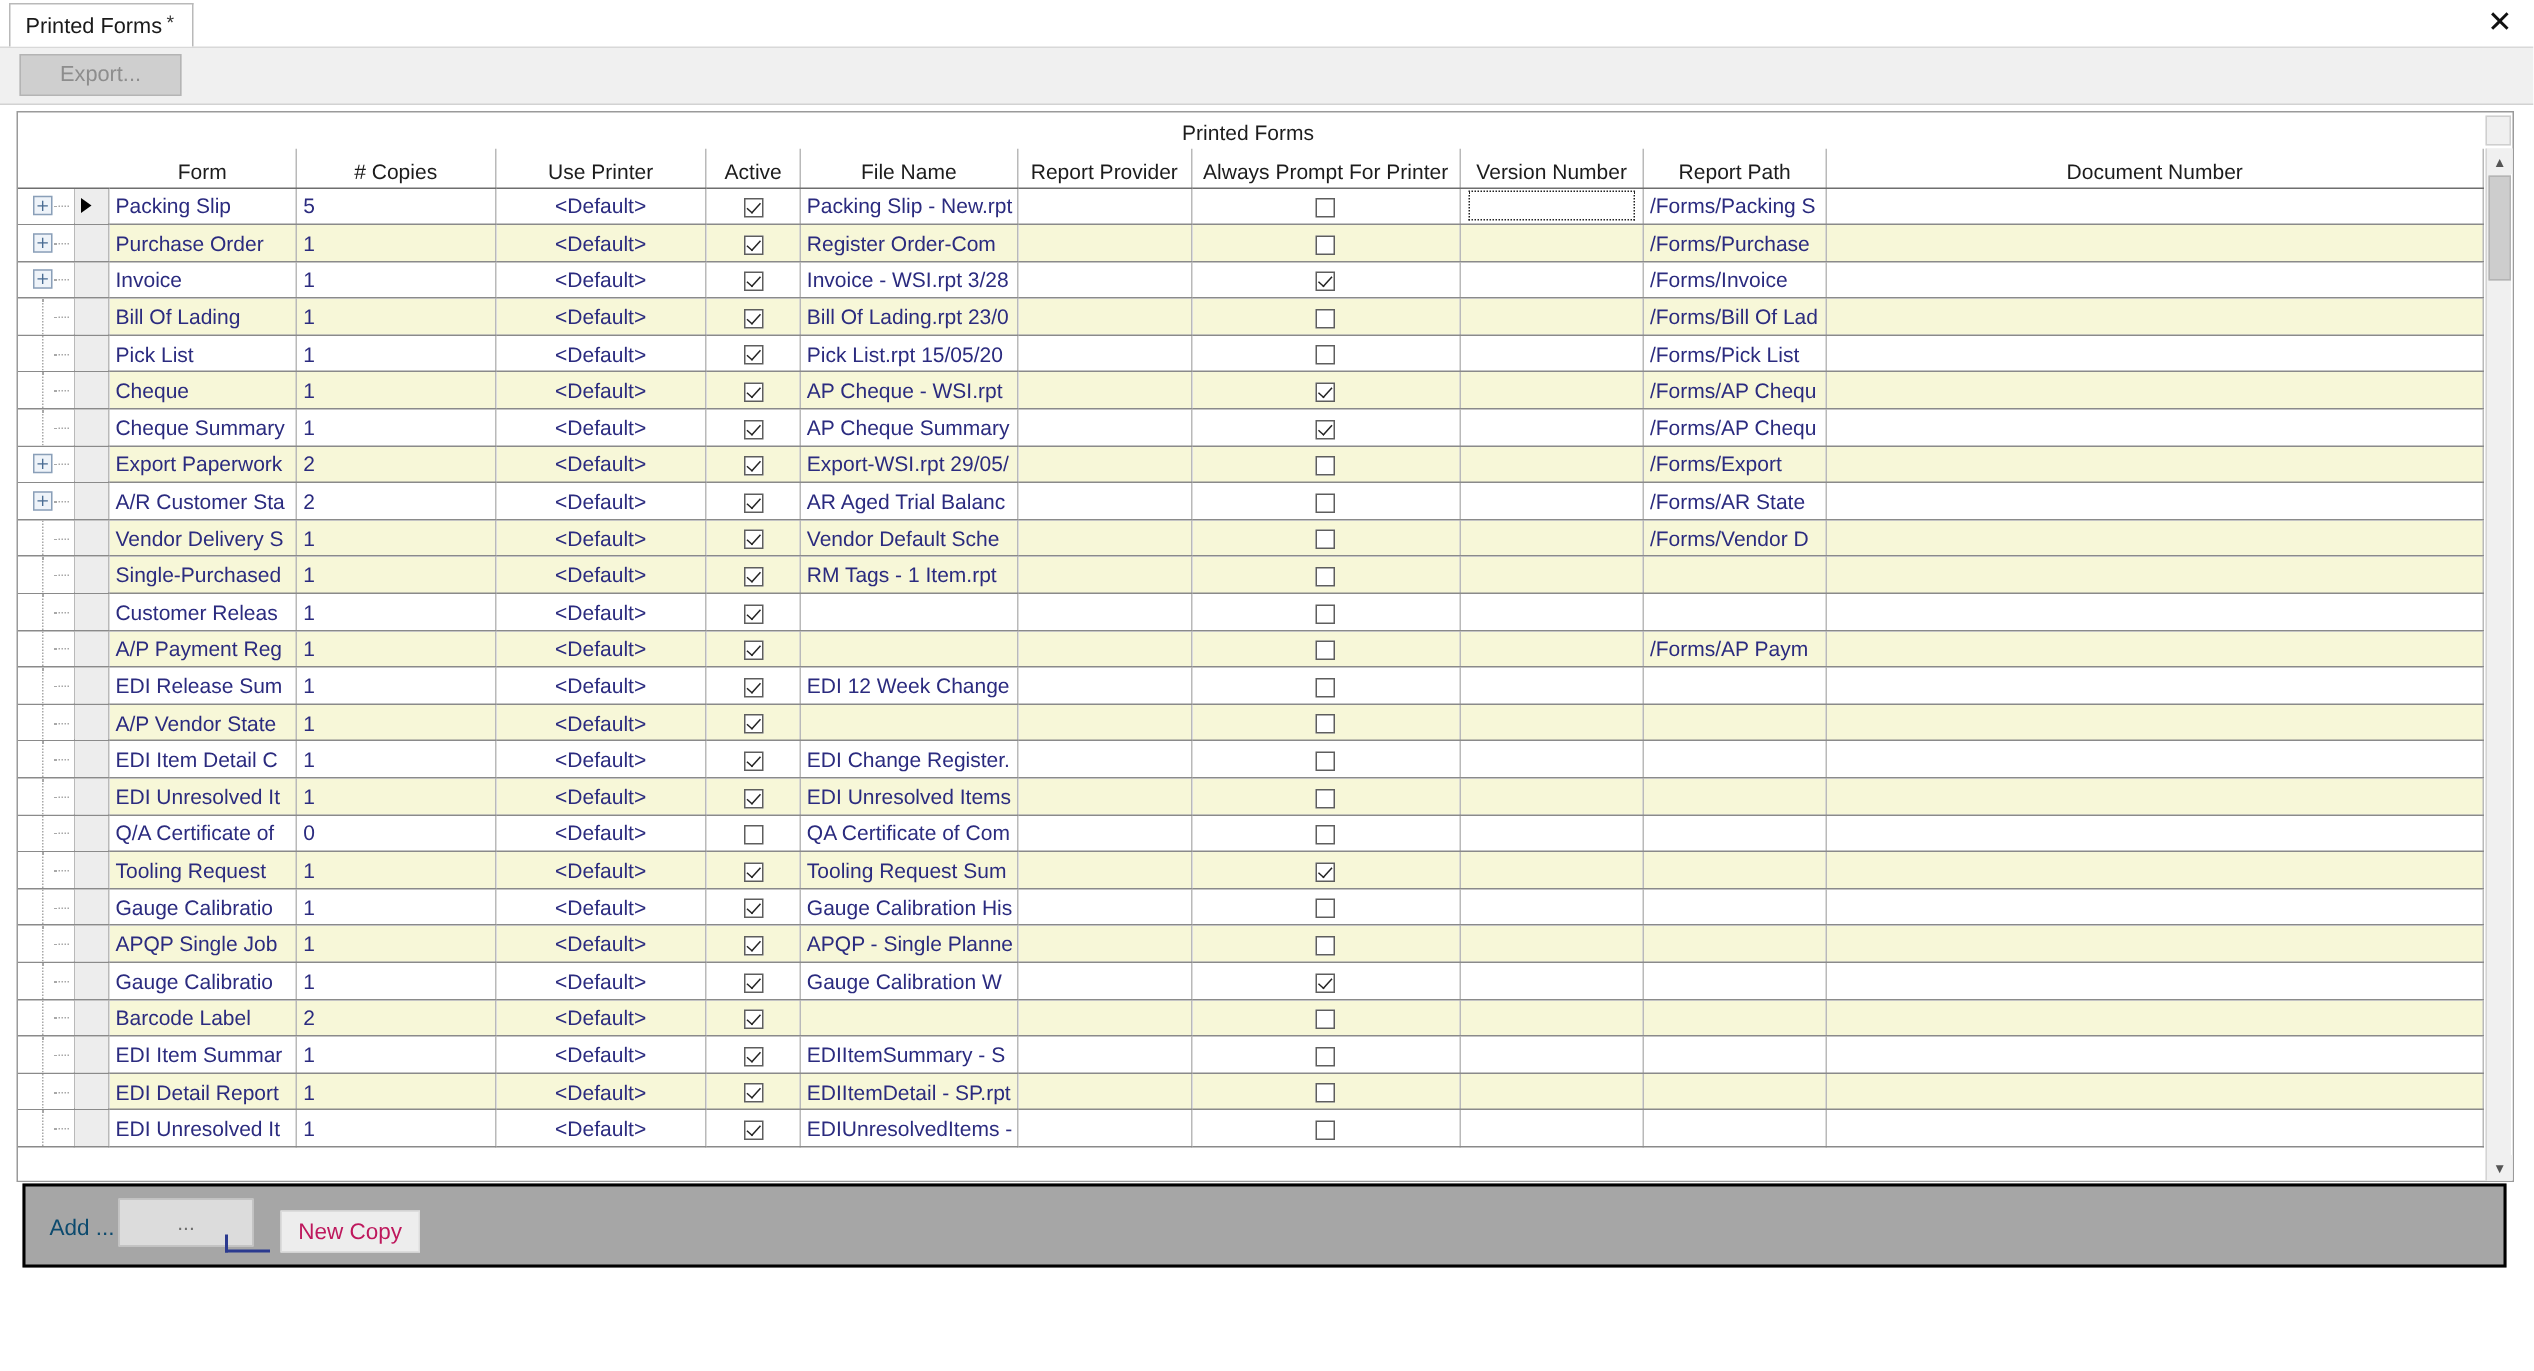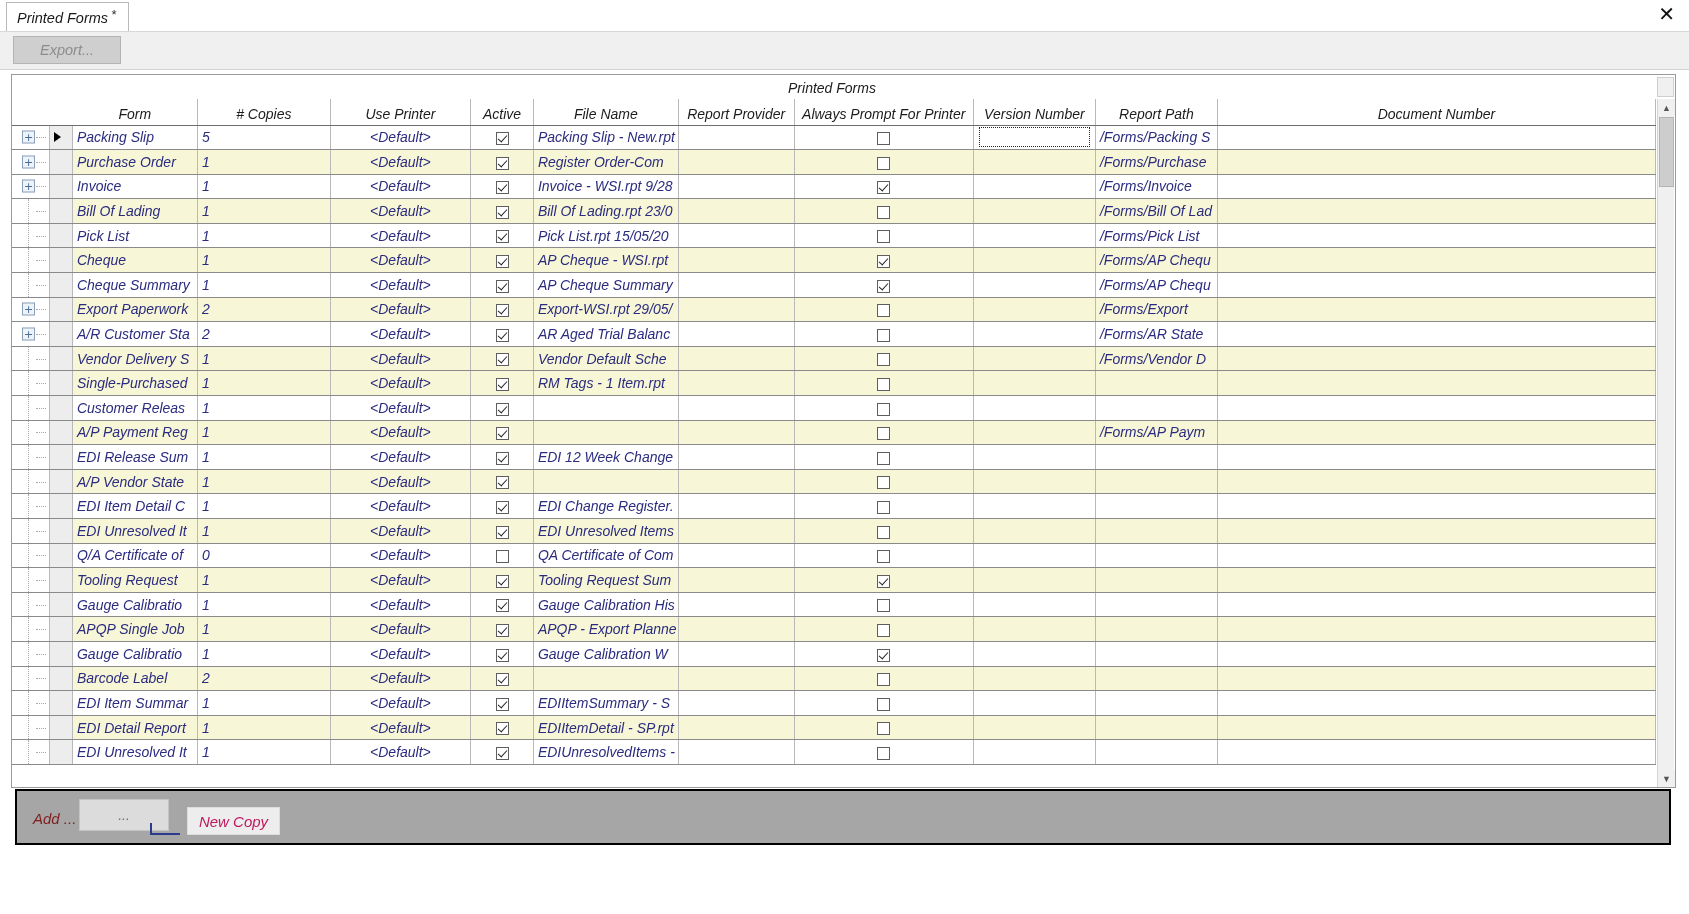--- a/index.html
+++ b/index.html
@@ -7,21 +7,20 @@
     margin: 0; padding: 0;
     width: 1689px; height: 914px;
     background: #ffffff;
     font-family: "Liberation Sans", sans-serif;
     overflow: hidden;
   }
   #app {
     position: relative;
     width: 1689px; height: 906px;
     background: #ffffff;
-    font-style: italic;
   }
 
   
   .tabstrip {
     position: absolute; left: 0; top: 0;
     width: 1689px; height: 32px;
     background: #ffffff;
     border-bottom: 1px solid #d8d8d8;
   }
   .tab {
@@ -229,21 +228,21 @@
 
   
   .bottombar {
     position: absolute; left: 15px; top: 789px;
     width: 1656px; height: 56px;
     background: #a6a6a6;
     border: 2px solid #000000;
   }
   .lnk-add {
     position: absolute; left: 16px; top: 19px;
-    color: #7f1d1d; font-size: 15px;
+    color: #0c4a6e; font-size: 15px;
     cursor: pointer;
   }
   .btn-ellipsis {
     position: absolute; left: 62px; top: 8px;
     width: 90px; height: 32px;
     background: #dcdcdc;
     border: 1px solid #c4c4c4;
     color: #6e6e6e; font-size: 14px;
     display: flex; align-items: center; justify-content: center;
     cursor: pointer;
@@ -359,21 +358,21 @@
             <tr class="norm">
               <td class="ind">
                 <span class="expander">+</span>
                 <span class="dashline"></span>
               </td>
               <td class="sel"></td>
               <td>Invoice</td>
               <td>1</td>
               <td class="c">&lt;Default&gt;</td>
               <td class="c"><span class="cb on"></span></td>
-              <td>Invoice - WSI.rpt 9/28</td>
+              <td>Invoice - WSI.rpt 3/28</td>
               <td></td>
               <td class="c"><span class="cb on"></span></td>
               <td></td>
               <td>/Forms/Invoice</td>
               <td></td>
             </tr>
             <tr class="alt">
               <td class="ind">
                 <span class="vdots"></span>
                 <span class="dashline"></span>
@@ -665,21 +664,21 @@
             <tr class="alt">
               <td class="ind">
                 <span class="vdots"></span>
                 <span class="dashline"></span>
               </td>
               <td class="sel"></td>
               <td>APQP Single Job</td>
               <td>1</td>
               <td class="c">&lt;Default&gt;</td>
               <td class="c"><span class="cb on"></span></td>
-              <td>APQP - Export Planne</td>
+              <td>APQP - Single Planne</td>
               <td></td>
               <td class="c"><span class="cb"></span></td>
               <td></td>
               <td></td>
               <td></td>
             </tr>
             <tr class="norm">
               <td class="ind">
                 <span class="vdots"></span>
                 <span class="dashline"></span>

